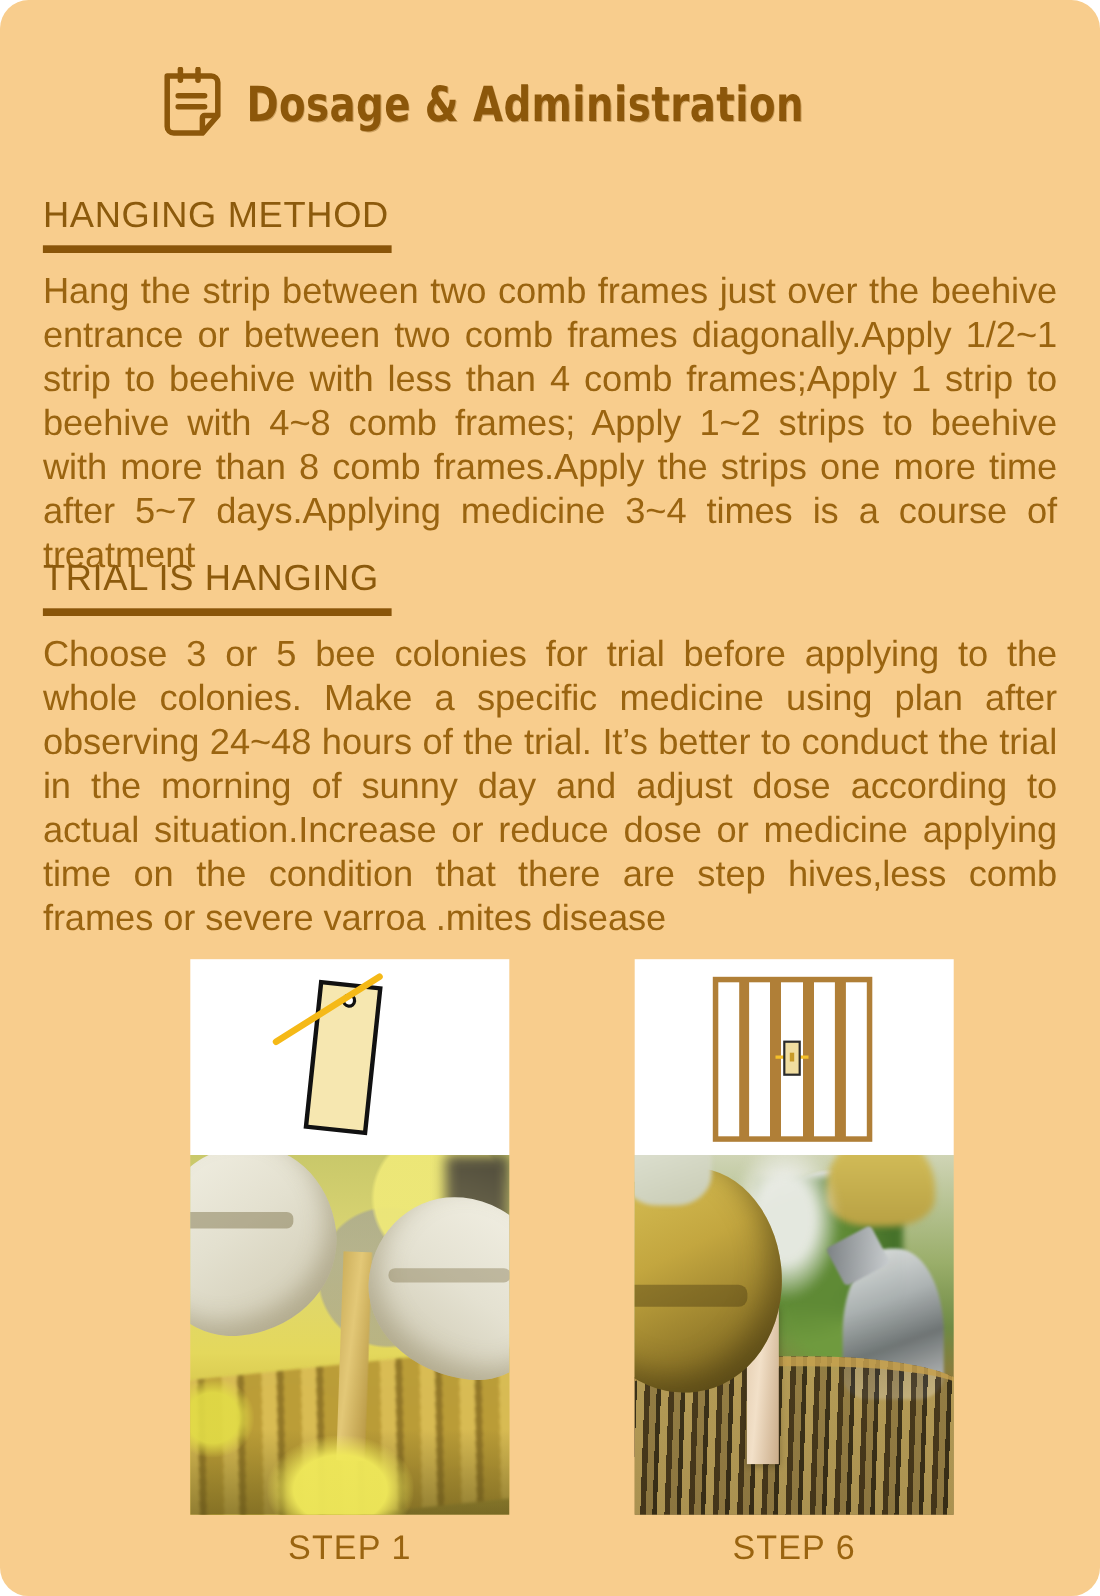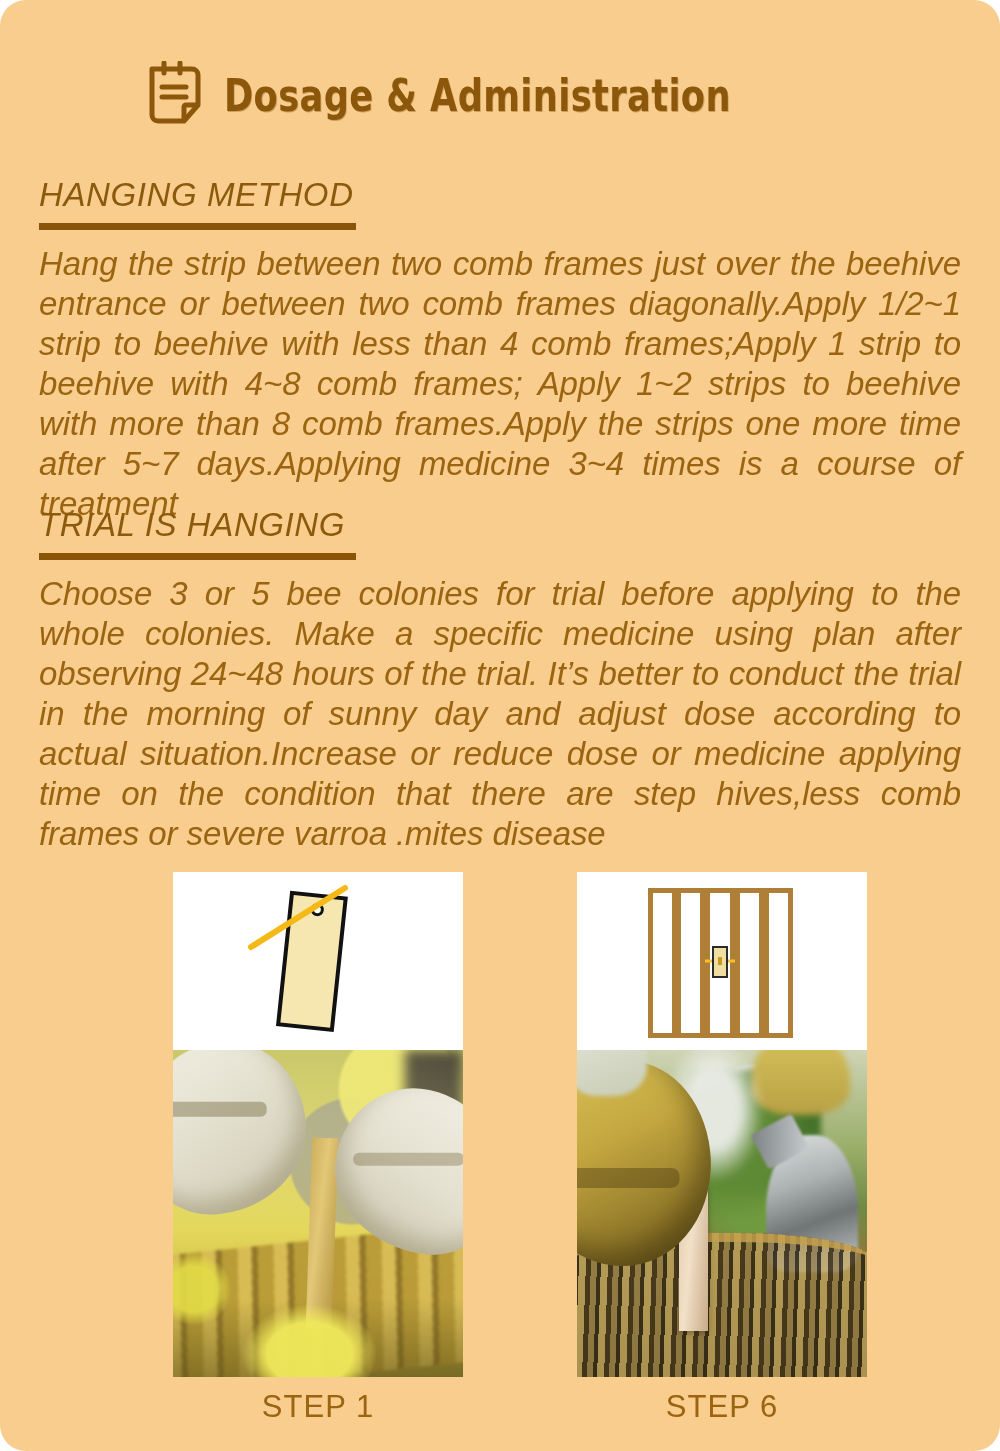--- a/index.html
+++ b/index.html
@@ -53,21 +53,20 @@
     transform-origin: left center;
     white-space: nowrap;
     text-shadow: 1px 1px 0 rgba(120,74,8,0.35);
   }
 
   
   .section {
     position: absolute;
     left: 39px;
     width: 922px;
-    font-style: italic;
   }
   .section-heading {
     font-family: "Liberation Sans", sans-serif;
     font-size: 33px;
     font-weight: normal;
     color: #8c5a0c;
     letter-spacing: 0.6px;
     line-height: 1.05;
     margin: 0;
     white-space: nowrap;

